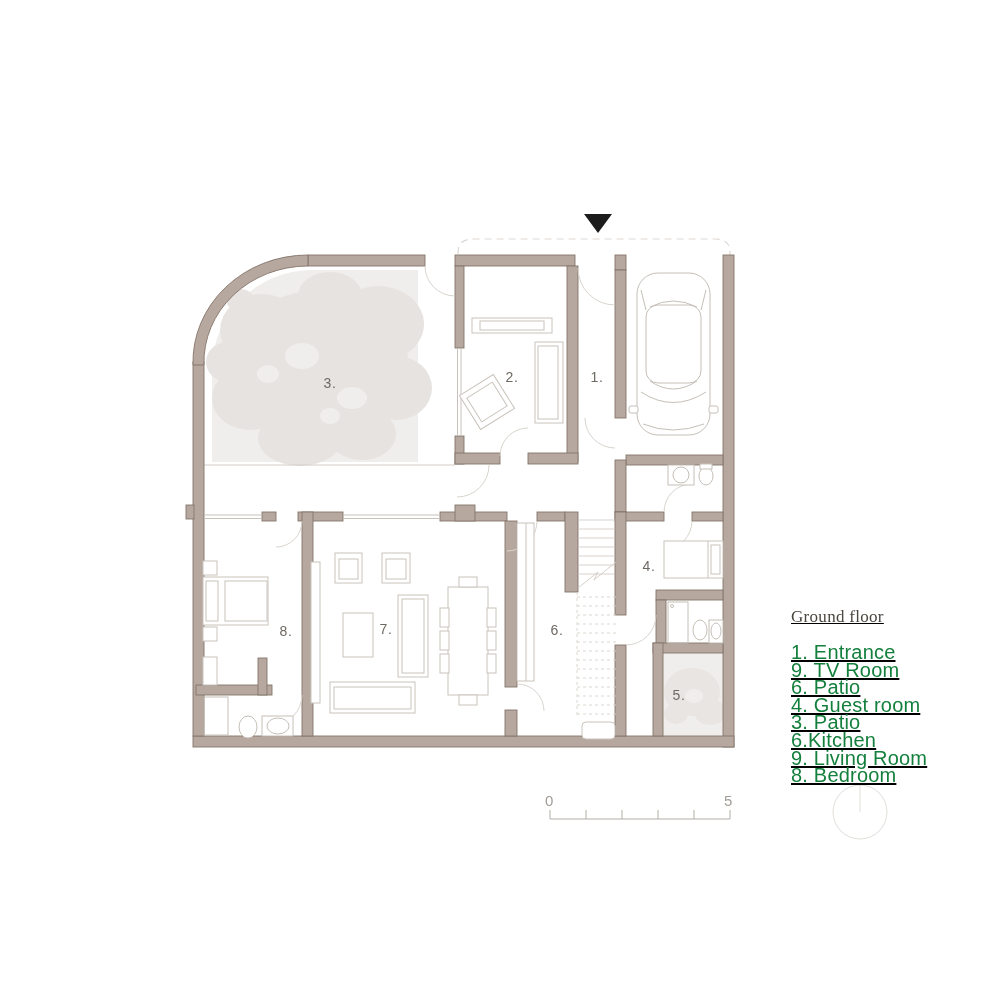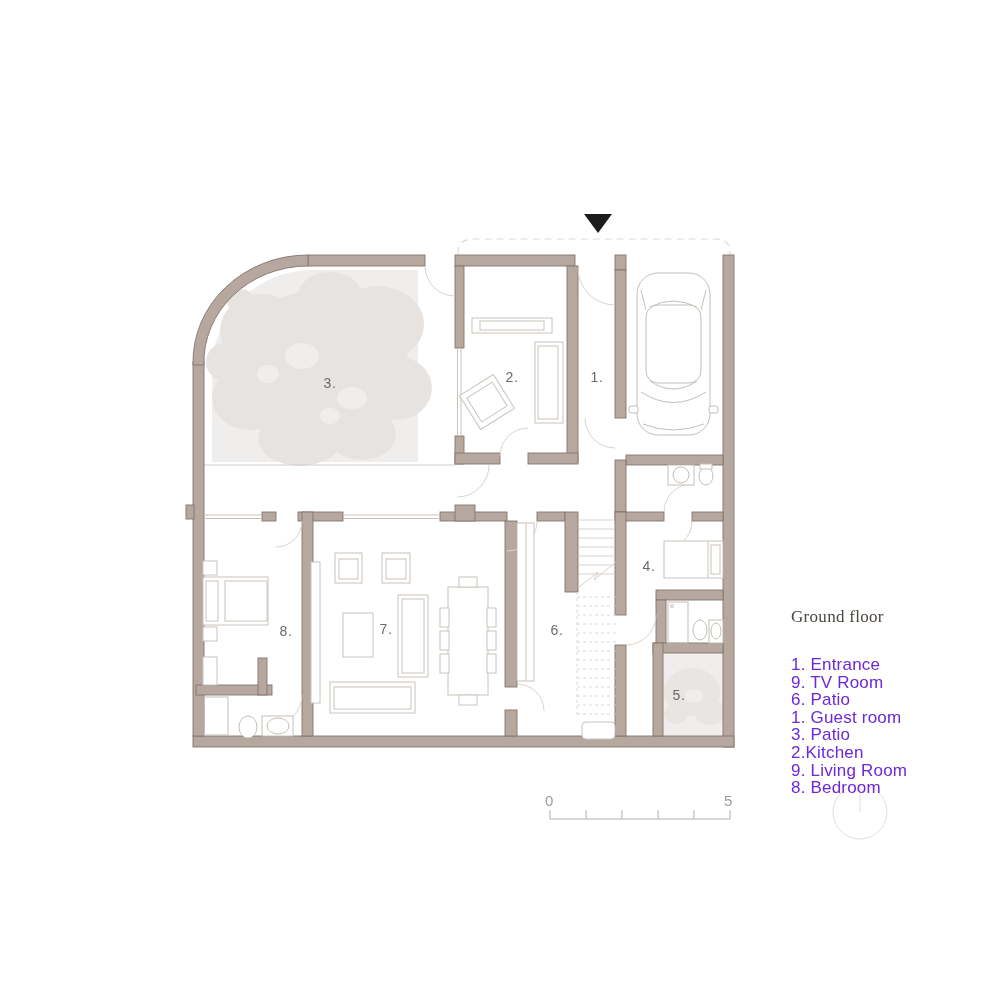--- a/index.html
+++ b/index.html
@@ -16,23 +16,23 @@
   .arc{fill:none;stroke:#d9d4ce;stroke-width:1;}
   .thin{fill:none;stroke:#d2ccc6;stroke-width:1;}
   .glass{fill:none;stroke:#c8c2bb;stroke-width:1;}
   .tread{fill:none;stroke:#d2ccc6;stroke-width:.9;}
   .dashT{fill:none;stroke:#d8d3cd;stroke-width:.9;stroke-dasharray:3 3;}
   .prop{fill:none;stroke:#ddd8d3;stroke-width:1.2;stroke-dasharray:7 5;}
   .roomlabel{font:14px "Liberation Sans",sans-serif;fill:#6e6963;letter-spacing:.6px;text-anchor:middle;}
   .scaletxt{font:15px "Liberation Sans",sans-serif;fill:#a19c97;}
   .scaleln{stroke:#b3aea8;stroke-width:1;}
   .compass{fill:none;stroke:#e3dfda;stroke-width:1;}
-  #legend{position:absolute;left:791px;top:607px;width:200px;}
+  #legend{position:absolute;left:791px;top:607px;width:200px;text-decoration:underline;}
   .legend-title{font-family:"Liberation Serif",serif;font-size:17px;color:#4b463f;letter-spacing:.3px;}
-  .legend-list{margin-top:29px;font-size:17px;color:#6d28d9;line-height:17.6px;letter-spacing:.2px;}
+  .legend-list{margin-top:17px;font-size:20px;color:#15803d;line-height:17.6px;letter-spacing:.2px;}
 </style>
 </head>
 <body>
 
 <div id="stage">
 <svg width="1000" height="1000" viewBox="0 0 1000 1000">
 
   <path class="prop" d="M 458,266 L 458,253 Q 458,239 473,239 L 716,239 Q 730,239 730,253 L 730,258"></path>
   <polygon points="584,214 612,214 598,233" fill="#1c1c1c"></polygon>
 
@@ -283,20 +283,20 @@
     <line class="compass" x1="860" y1="812" x2="860" y2="785"></line>
   </g>
 </svg>
 
 <div id="legend">
   <div class="legend-title">Ground floor</div>
   <div class="legend-list">
     <div>1. Entrance</div>
     <div>9. TV Room</div>
     <div>6. Patio</div>
-    <div>1. Guest room</div>
+    <div>4. Guest room</div>
     <div>3. Patio</div>
-    <div>2.Kitchen</div>
+    <div>6.Kitchen</div>
     <div>9. Living Room</div>
     <div>8. Bedroom</div>
   </div>
 </div>
 </div>
 
 </body></html>

